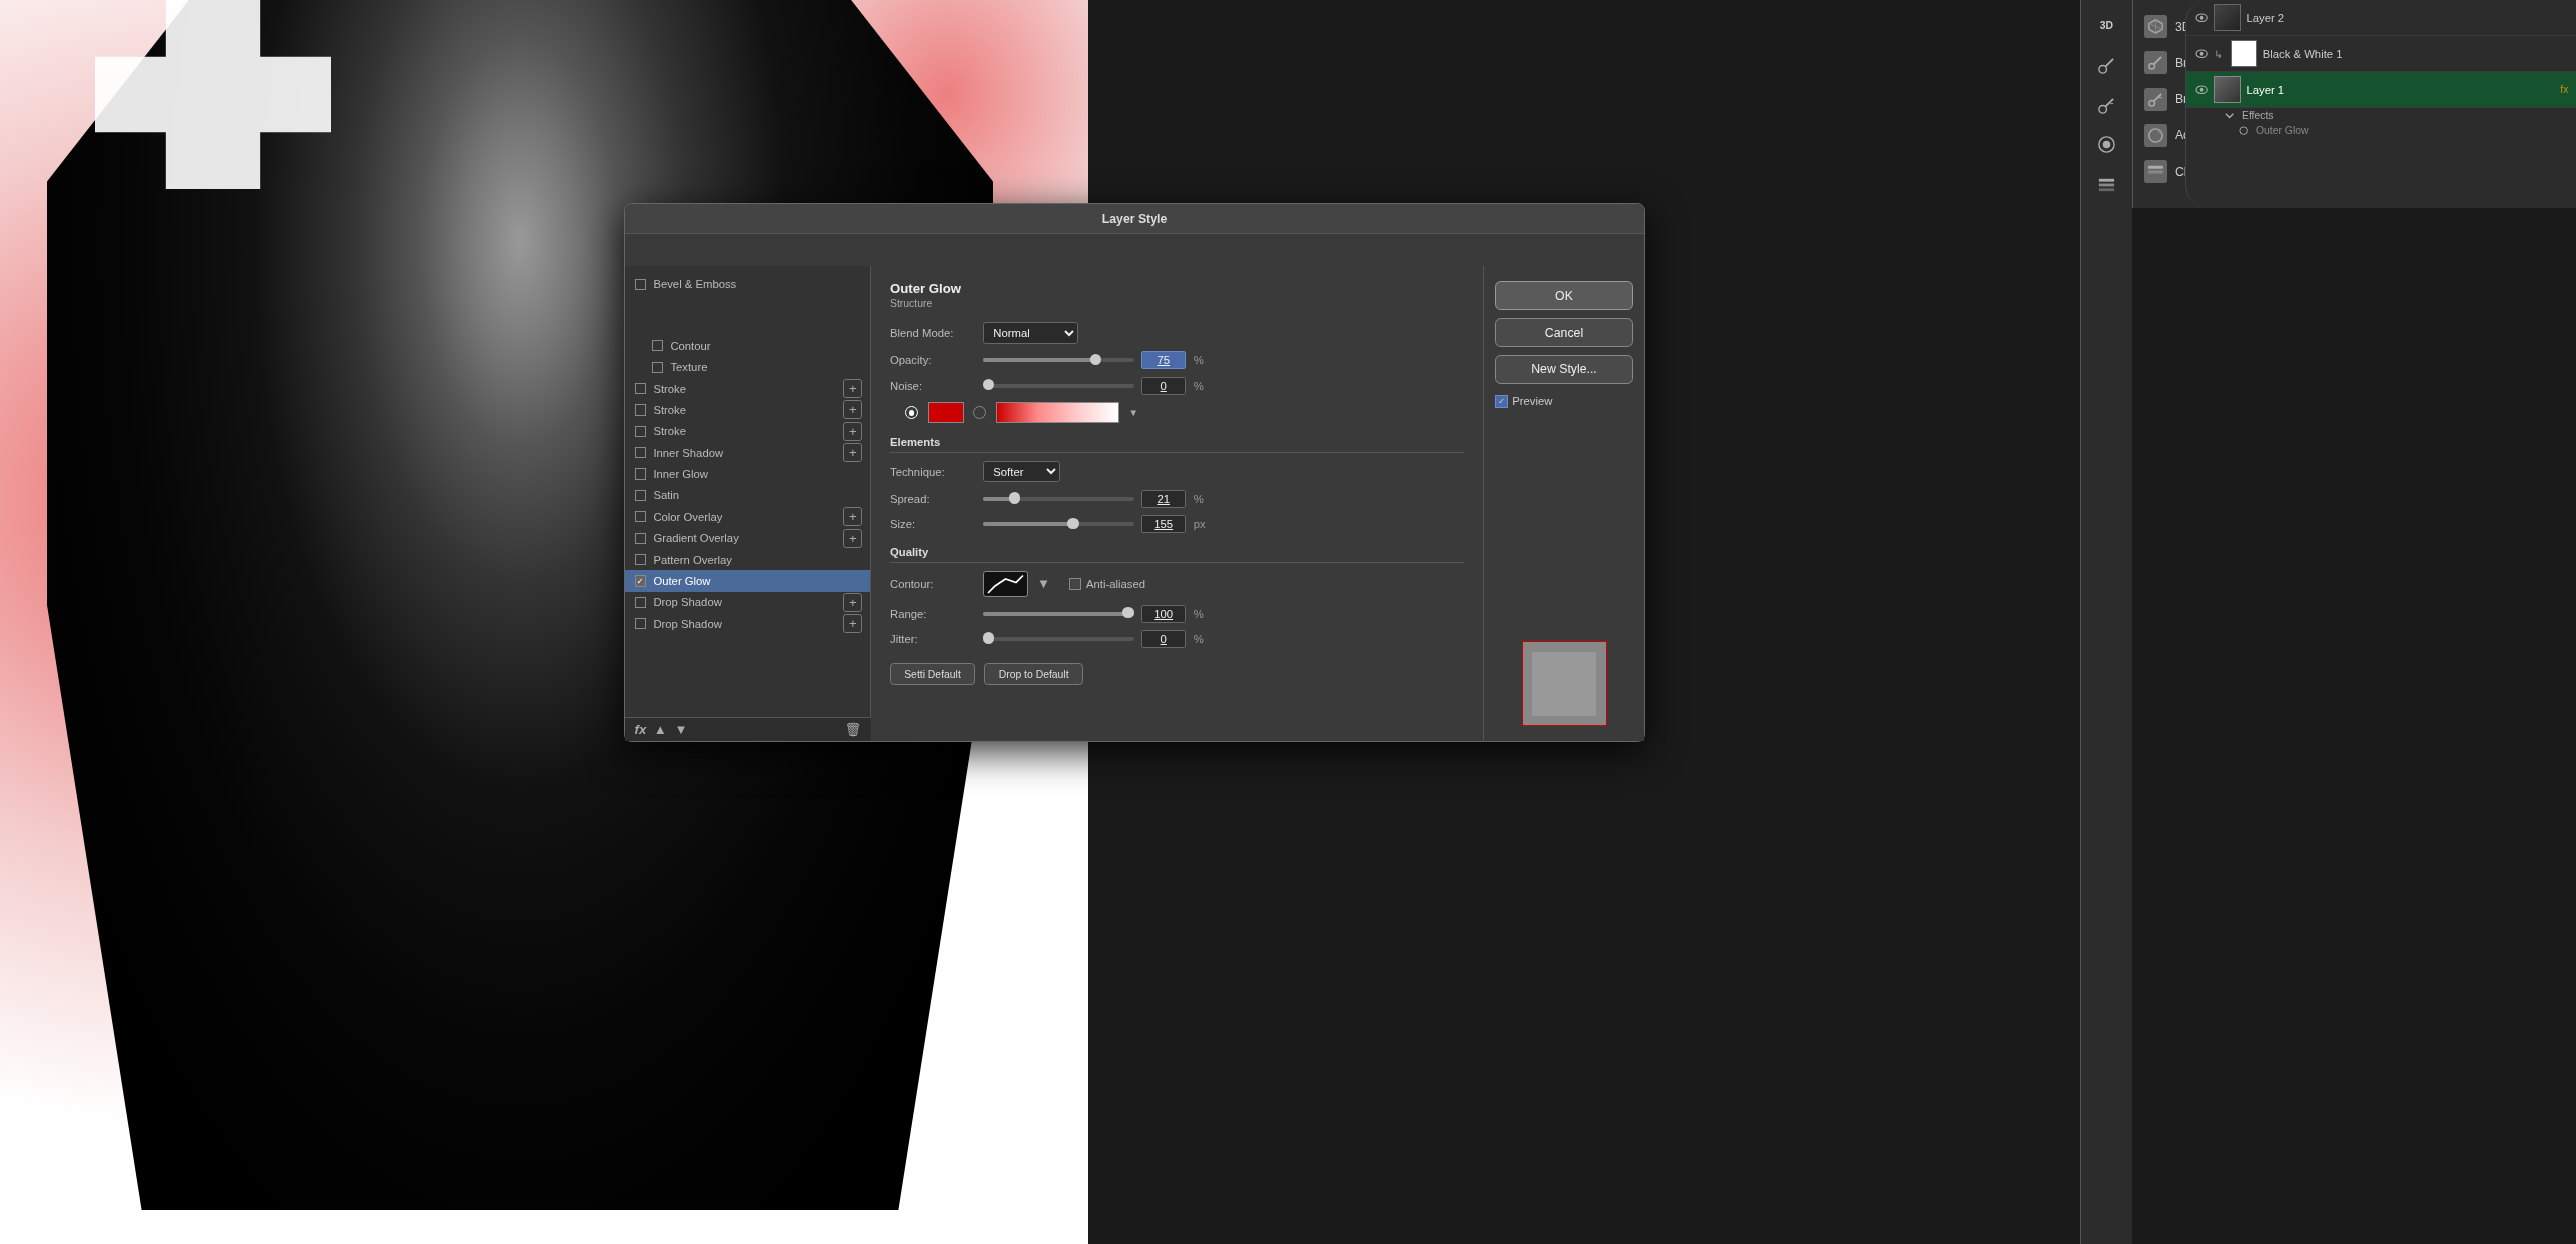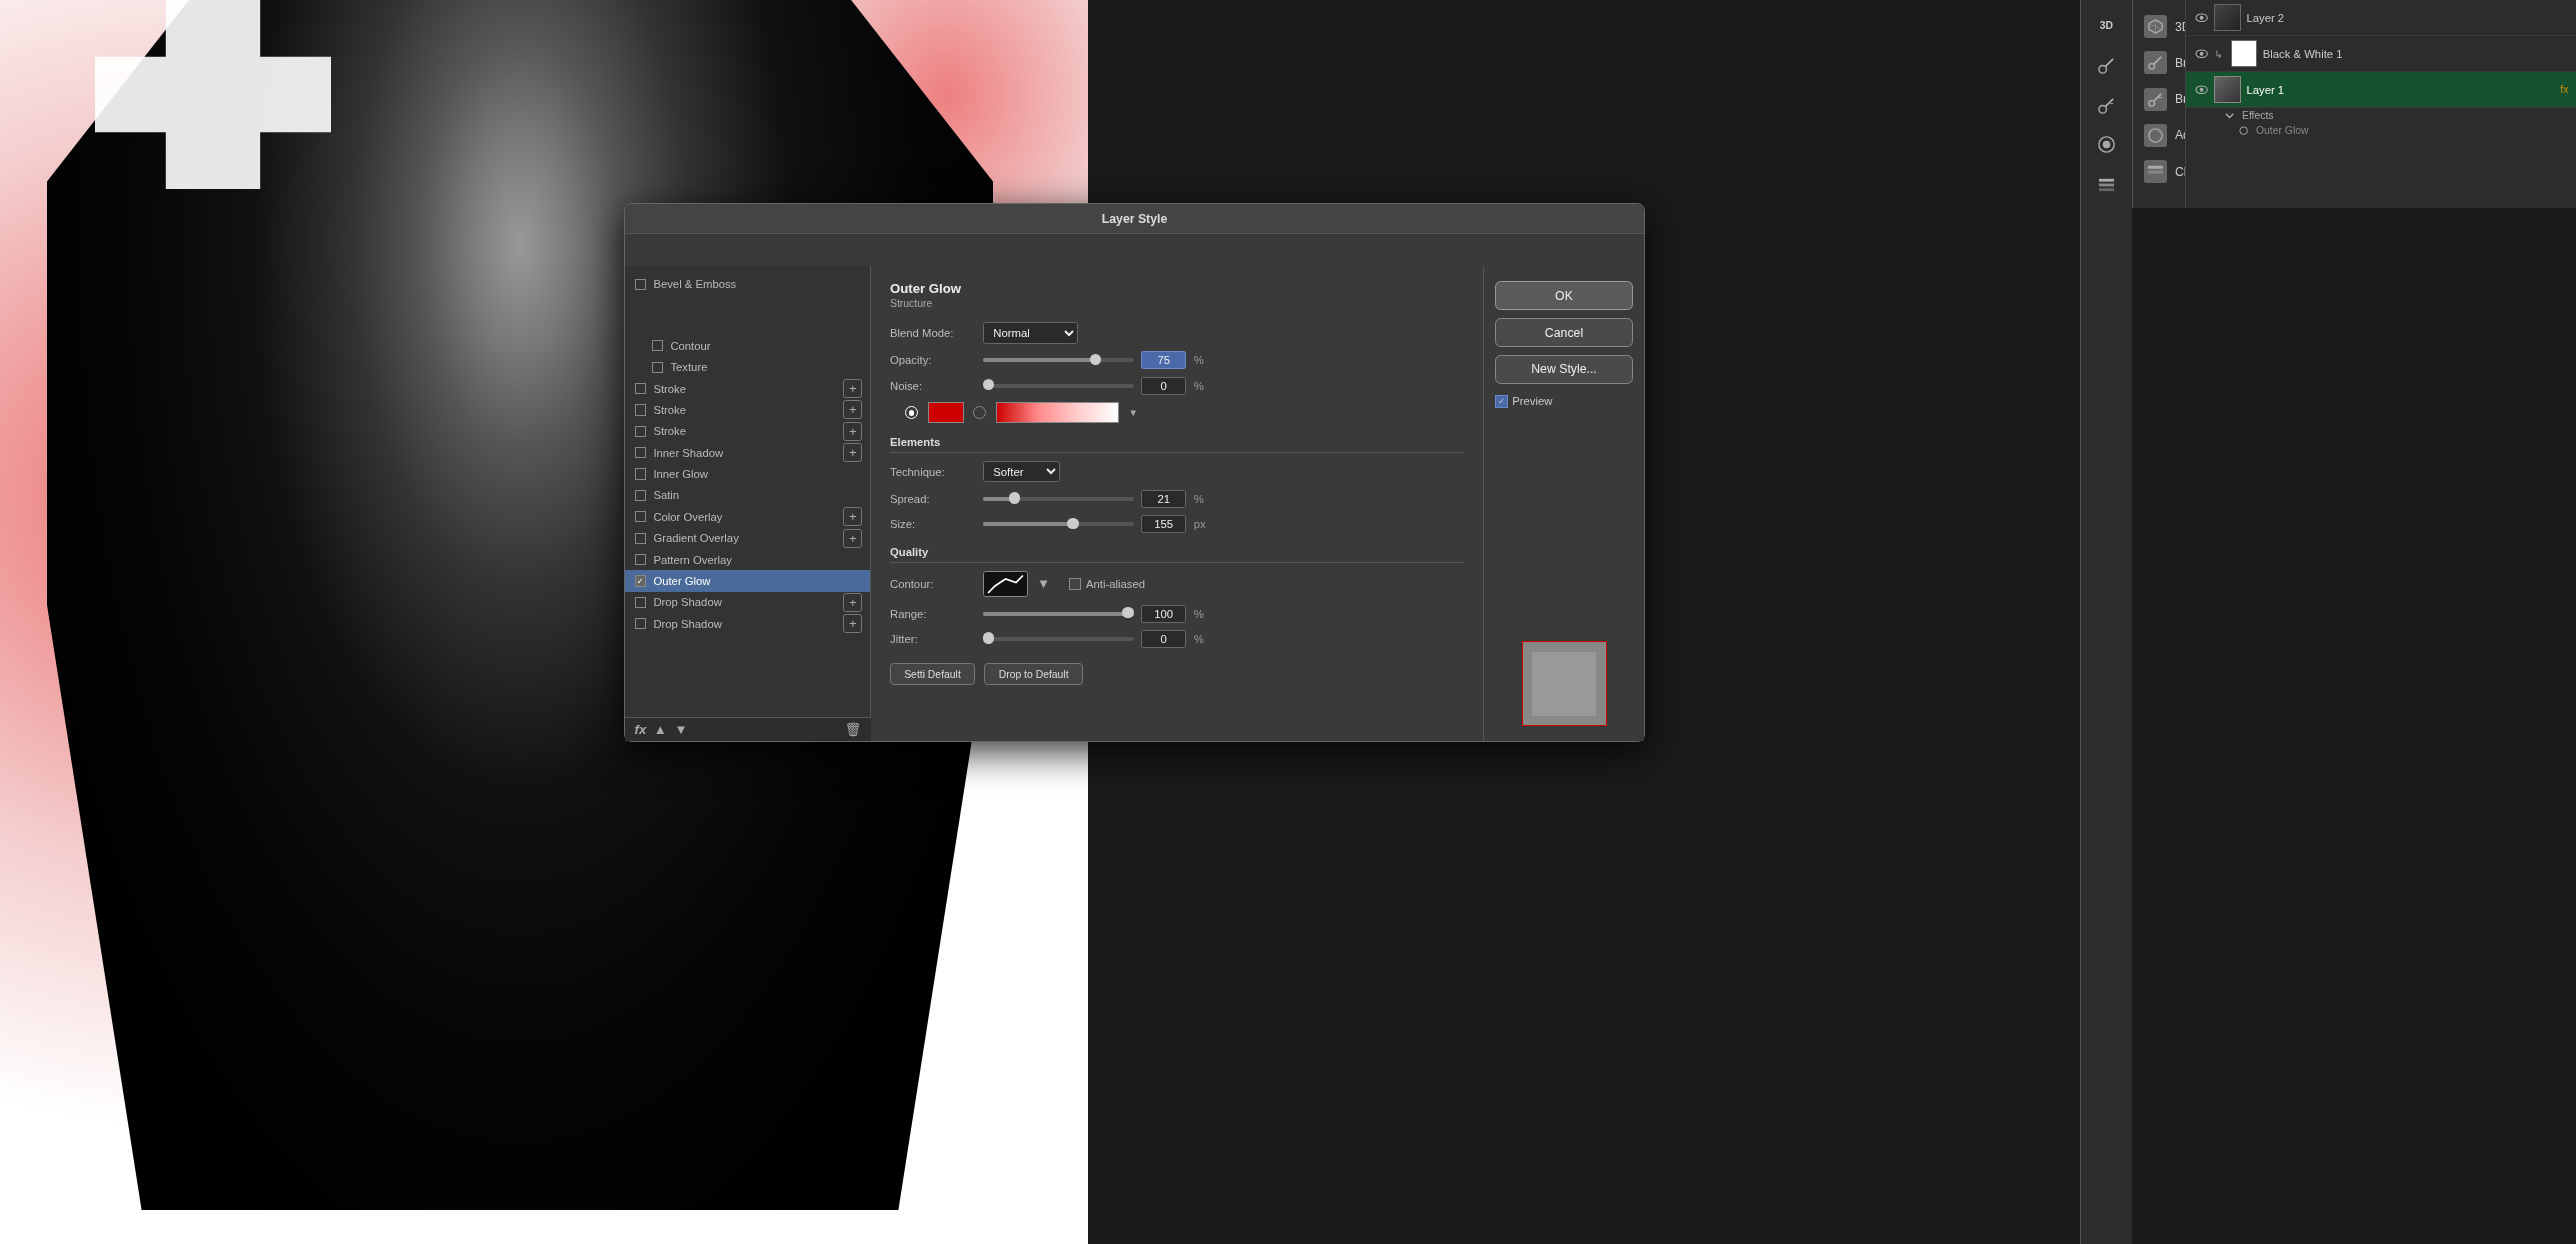--- a/index.html
+++ b/index.html
@@ -220,20 +220,21 @@
     }
     .num-input {
       width: 45px;
       background: #2a2a2a;
       border: 0.9px solid #666;
       color: #eee;
       font-size: 11.3px;
       padding: 1.9px 3.8px;
       text-align: center;
       border-radius: 1.9px;
+      text-decoration: underline;
     }
     .num-input.highlighted {
       background: #4a6aaa;
       border-color: #6a8aca;
     }
     .unit-label {
       color: #999;
       font-size: 11.3px;
       width: 17px;
     }
@@ -517,21 +518,21 @@
         <svg width="17" height="17" viewBox="0 0 18 18">
             <rect x="1" y="3" width="16" height="3" rx="1" fill="#aaa"></rect>
             <rect x="1" y="8" width="16" height="3" rx="1" fill="#888"></rect>
             <rect x="1" y="13" width="16" height="3" rx="1" fill="#666"></rect>
           </svg>
       </div>
       <span style="font-size:12.3px;font-weight:500;color:#ccc;">Channels</span>
     </div>
   </div>
 
-  <div style="position:absolute;top:0;left:52px;right:0;height:208px;background:#2c2c2c;border-left:0.9px solid #444;">
+  <div style="position:absolute;top:0;left:52px;right:0;height:208px;background:#2c2c2c;border-left:0.9px solid #444;border-radius:23px;">
 
     <div class="layer-row" style="height:36px;">
       <div class="layer-eye">
         <svg width="13.2" height="9.5" viewBox="0 0 14 10">
             <ellipse cx="7" cy="5" rx="6" ry="4" fill="none" stroke="#aaa" stroke-width="1.2"></ellipse>
             <circle cx="7" cy="5" r="2" fill="#aaa"></circle>
           </svg>
       </div>
       <div class="layer-thumb" style="background:linear-gradient(135deg,#444,#222);"></div>
       <span style="font-size:11.3px;color:#ccc;flex:1;">Layer 2</span>

